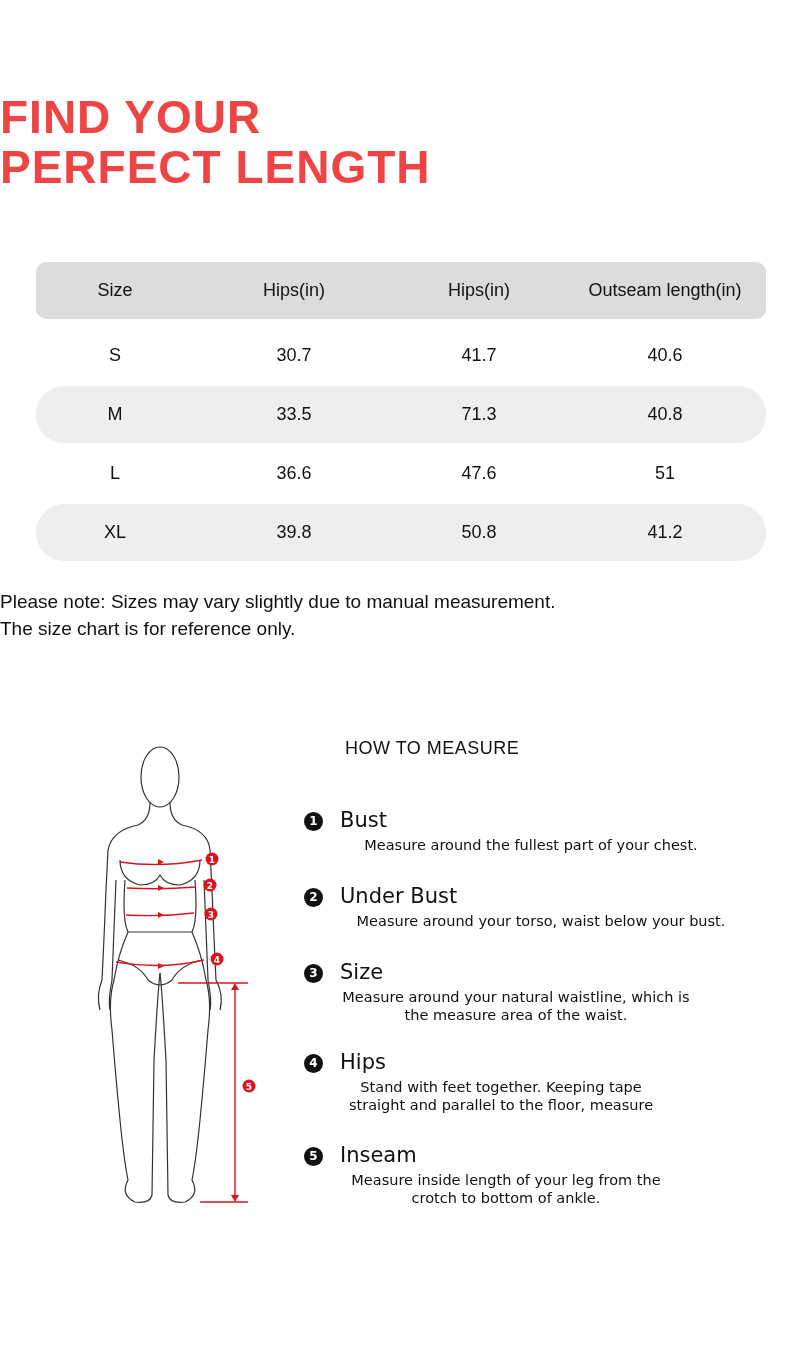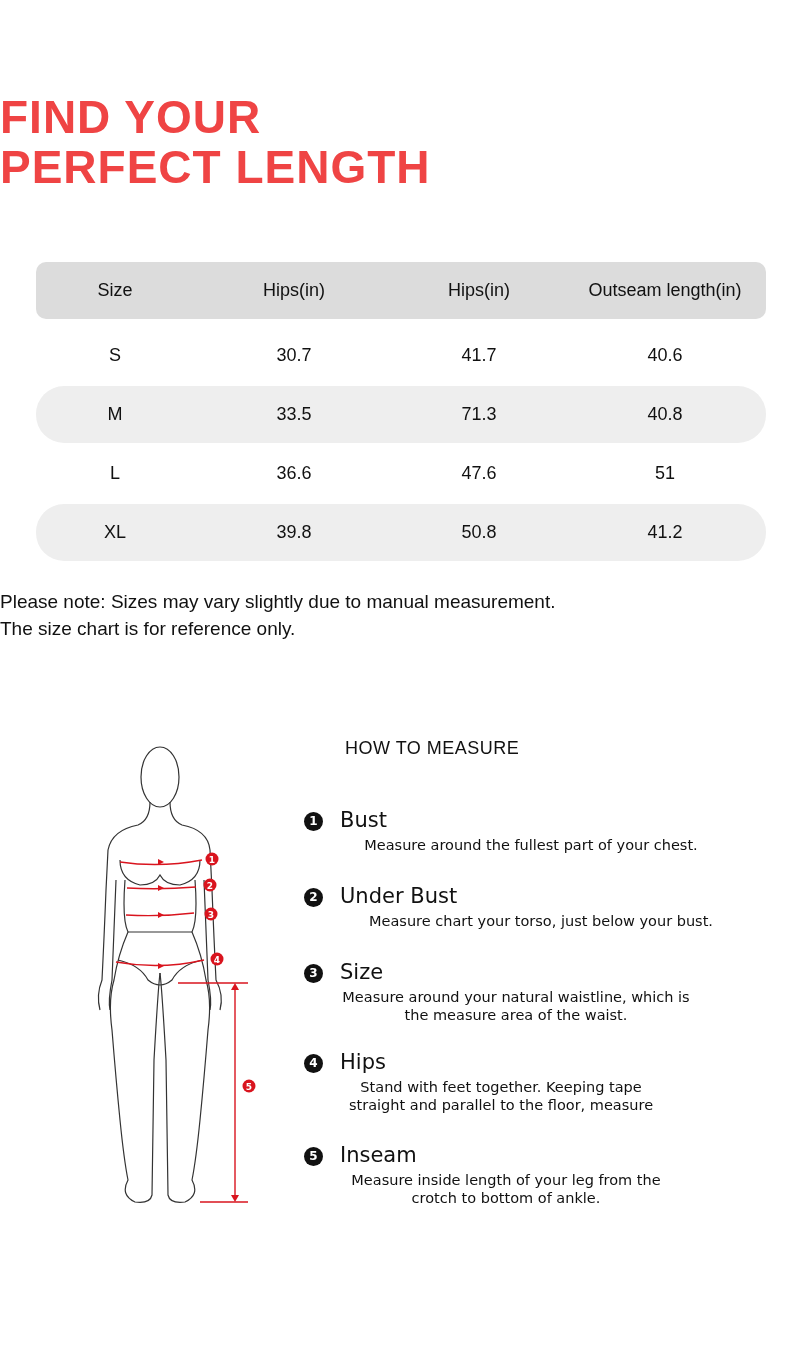--- a/index.html
+++ b/index.html
@@ -132,21 +132,21 @@
 
 <div class="step" style="top:808px">
   <div class="num">1</div>
   <div class="name">Bust</div>
   <div class="desc">Measure around the fullest part of your chest.</div>
 </div>
 
 <div class="step" style="top:884px">
   <div class="num">2</div>
   <div class="name">Under Bust</div>
-  <div class="desc" style="width:400px">Measure chart your torso, just below your bust.</div>
+  <div class="desc" style="width:400px">Measure around your torso, waist below your bust.</div>
 </div>
 
 <div class="step" style="top:960px">
   <div class="num">3</div>
   <div class="name">Size</div>
   <div class="desc" style="width:350px">Measure around your natural waistline, which is the measure area of the waist.</div>
 </div>
 
 <div class="step" style="top:1050px">
   <div class="num">4</div>

